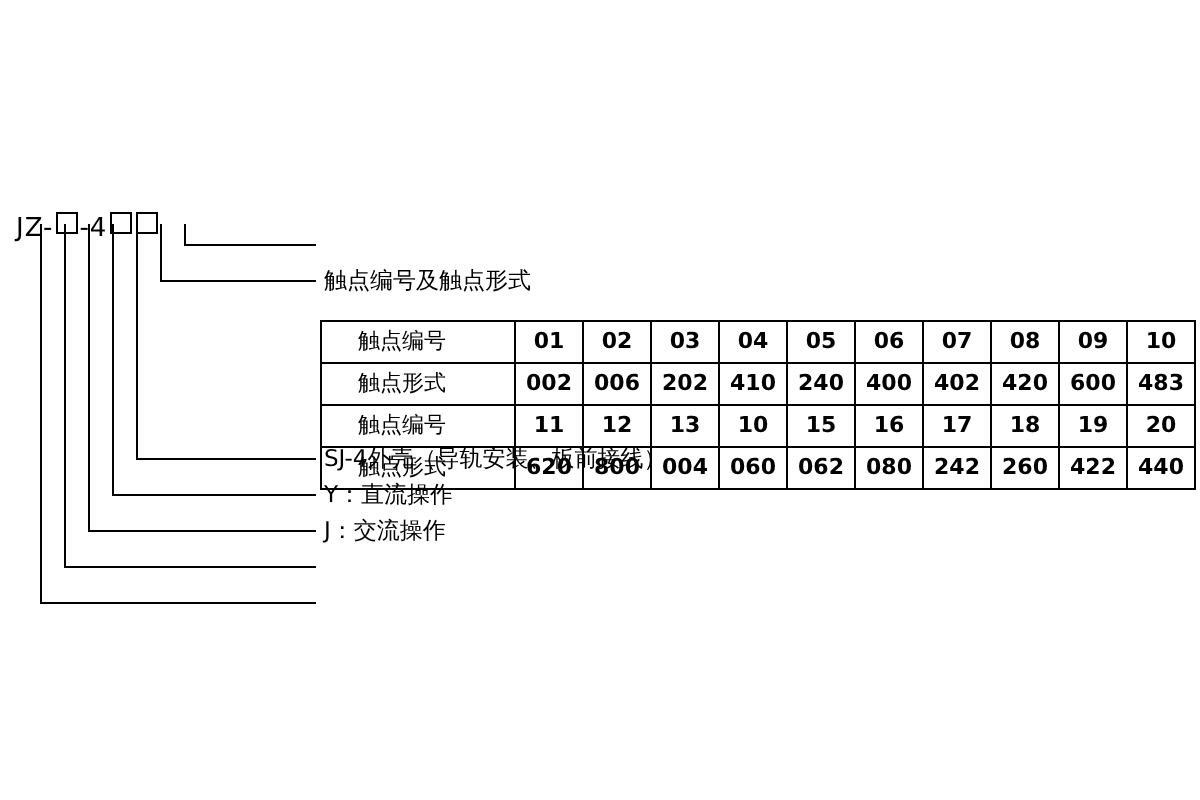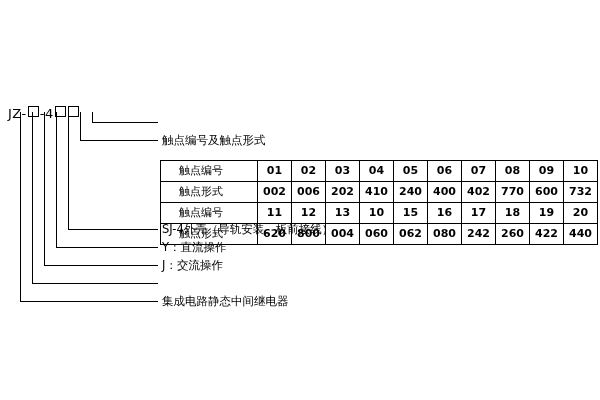--- a/index.html
+++ b/index.html
@@ -111,21 +111,20 @@
   <div class="vline" style="left:32px; top:112px; height:171px;"></div>
   <div class="hline" style="left:32px; top:283px; width:126px;"></div>
 
   <div class="vline" style="left:20px; top:112px; height:189px;"></div>
   <div class="hline" style="left:20px; top:301px; width:138px;"></div>
 
   <div class="note" style="left:162px; top:133px;">触点编号及触点形式</div>
   <div class="note" style="left:162px; top:222px;">SJ-4外壳（导轨安装、板前接线）</div>
   <div class="note" style="left:162px; top:240px;">Y：直流操作</div>
   <div class="note" style="left:162px; top:258px;">J：交流操作</div>
-  <div class="note" style="left:162px; top:294px;">集成电路静态中间继电器</div>
 
   <table class="tbl">
     <tbody>
       <tr>
         <td class="hd">触点编号</td>
         <td class="c">01</td>
         <td class="c">02</td>
         <td class="c">03</td>
         <td class="c">04</td>
         <td class="c">05</td>
@@ -137,23 +136,23 @@
       </tr>
       <tr>
         <td class="hd">触点形式</td>
         <td class="c">002</td>
         <td class="c">006</td>
         <td class="c">202</td>
         <td class="c">410</td>
         <td class="c">240</td>
         <td class="c">400</td>
         <td class="c">402</td>
-        <td class="c">770</td>
+        <td class="c">420</td>
         <td class="c">600</td>
-        <td class="c">732</td>
+        <td class="c">483</td>
       </tr>
       <tr>
         <td class="hd">触点编号</td>
         <td class="c">11</td>
         <td class="c">12</td>
         <td class="c">13</td>
         <td class="c">10</td>
         <td class="c">15</td>
         <td class="c">16</td>
         <td class="c">17</td>

